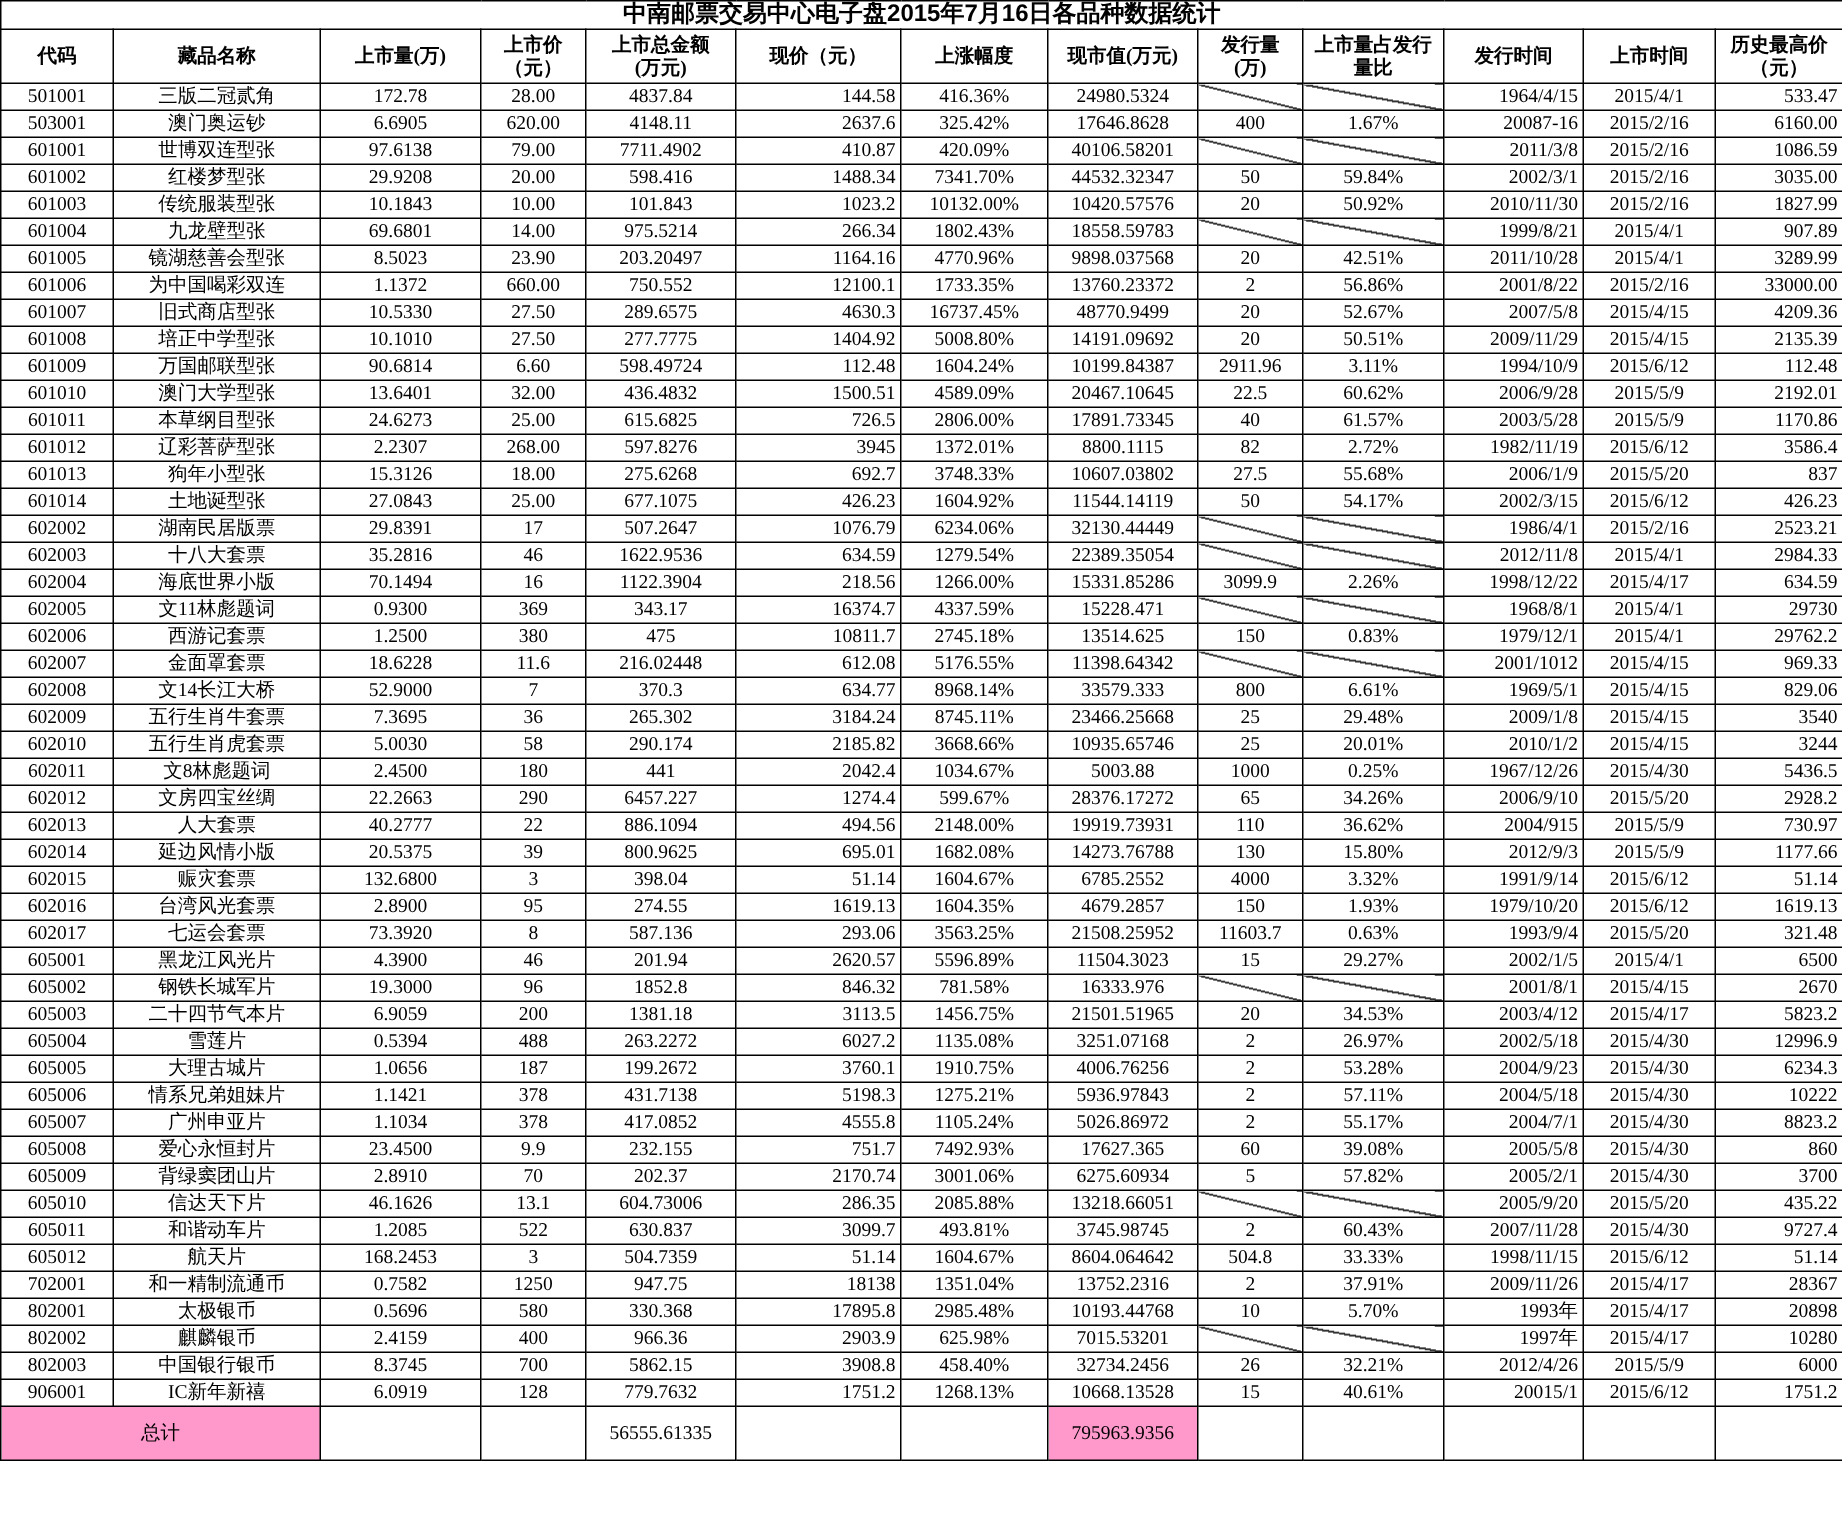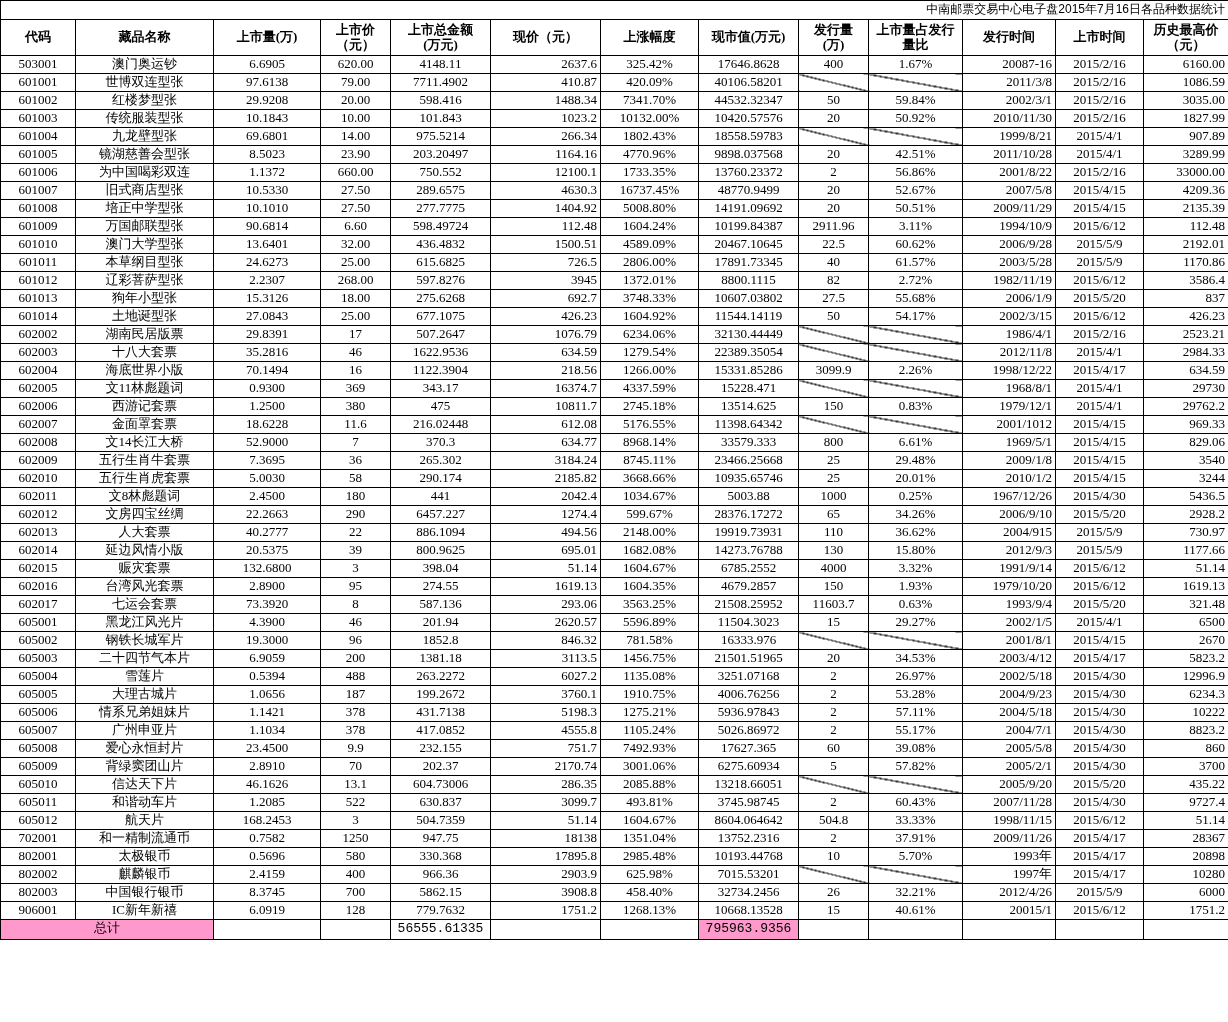--- a/index.html
+++ b/index.html
@@ -2,29 +2,29 @@
 <html style="--hl: #ff99cc;"><head>
 <meta charset="utf-8">
 <style>
   html,body{margin:0;padding:0;background:#fff;}
   body{width:1228px;font-family:"Liberation Serif","DejaVu Serif",serif;color:#000;}
   table{border-collapse:collapse;table-layout:fixed;width:1228px;}
   td,th{border:1px solid #000;overflow:hidden;white-space:nowrap;padding:0 3px;
         font-size:13px;line-height:1.1;vertical-align:middle;box-sizing:border-box;}
   tr.data-row td{height:18px;}
   th{font-weight:bold;white-space:pre-line;text-align:center;height:36px;font-size:13px;margin-top:15px;}
-  td.title-cell{height:19px;text-align:right;font-weight:normal;font-size:12px;
+  td.title-cell{height:19px;text-align:center;font-weight:bold;font-size:16px;
         font-family:"Liberation Sans","DejaVu Sans",sans-serif;letter-spacing:0px;}
   .al-c{text-align:center;}
   .al-r{text-align:right;}
   .slash{background-image:linear-gradient(to top right,
         transparent calc(50% - 0.7px),#333 calc(50% - 0.7px),
         #333 calc(50% + 0.7px),transparent calc(50% + 0.7px));}
   .pink{background-color:var(--hl,#ff99cc);}
-  tr.total-row td{height:20px;font-family:Liberation Mono, monospace;}
+  tr.total-row td{height:36px;}
 </style>
 </head>
 <body>
 
 <table>
   <colgroup>
     <col style="width:75px">
       <col style="width:138px">
       <col style="width:107px">
     <col style="width:70px">
@@ -58,20 +58,35 @@
       <th>上市量占发行
 量比</th>
       <th>发行时间</th>
       <th>上市时间</th>
       <th>历史最高价
 （元）</th>
     </tr>
   </tbody>
   <tbody id="table-body">
       <tr class="data-row">
+        <td class="al-c">501001</td>
+        <td class="al-c">三版二冠贰角</td>
+        <td class="al-c">172.78</td>
+        <td class="al-c">28.00</td>
+        <td class="al-c">4837.84</td>
+        <td class="al-r">144.58</td>
+        <td class="al-c">416.36%</td>
+        <td class="al-c">24980.5324</td>
+        <td class="slash"></td>
+        <td class="slash"></td>
+        <td class="al-r">1964/4/15</td>
+        <td class="al-c">2015/4/1</td>
+        <td class="al-r">533.47</td>
+      </tr>
+      <tr class="data-row">
         <td class="al-c">503001</td>
         <td class="al-c">澳门奥运钞</td>
         <td class="al-c">6.6905</td>
         <td class="al-c">620.00</td>
         <td class="al-c">4148.11</td>
         <td class="al-r">2637.6</td>
         <td class="al-c">325.42%</td>
         <td class="al-c">17646.8628</td>
         <td class="al-c">400</td>
         <td class="al-c">1.67%</td>

